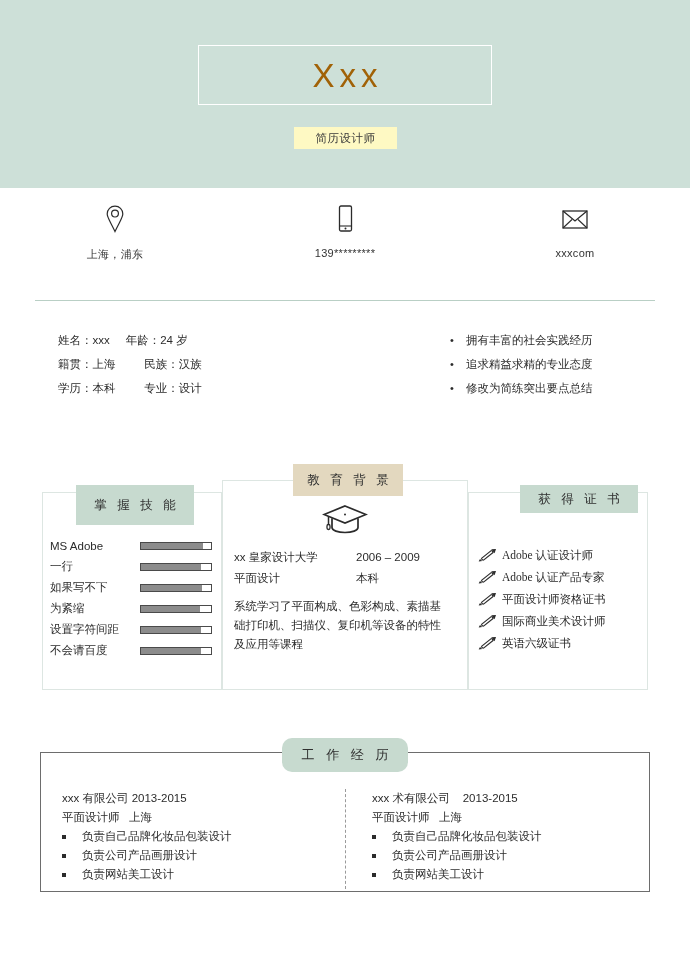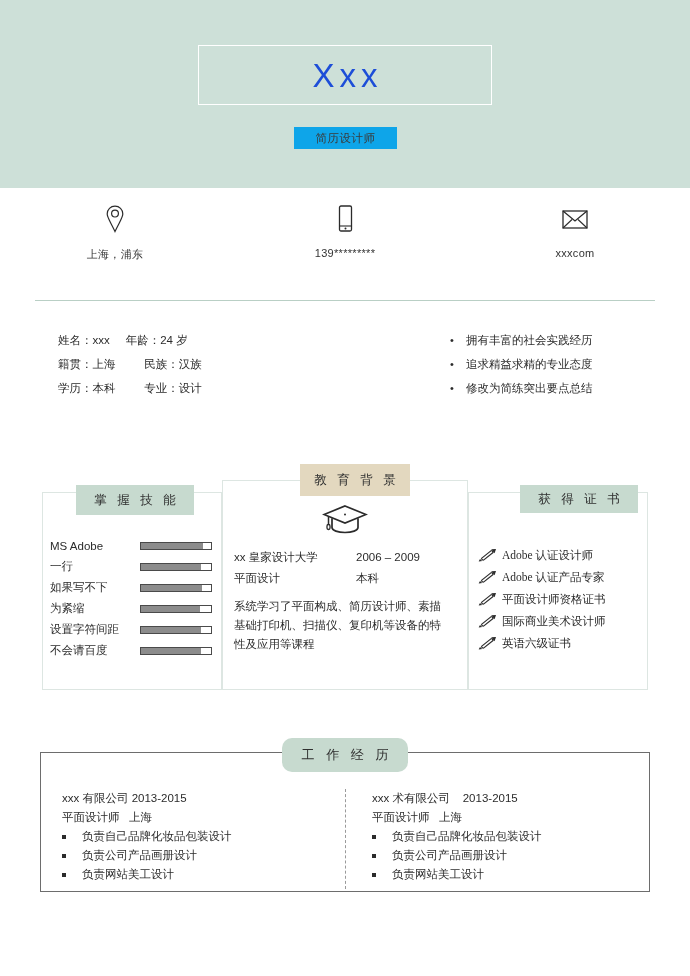--- a/index.html
+++ b/index.html
@@ -31,32 +31,32 @@
     position: absolute;
     left: 198px; top: 45px;
     width: 294px; height: 60px;
     border: 1px solid #ffffff;
     box-sizing: border-box;
     display: flex;
     align-items: center;
     justify-content: center;
   }
   .name-text {
-    color: #1d4ed8;
+    color: #a16207;
     font-size: 33px;
     letter-spacing: 5px;
     font-weight: 300;
     line-height: 1;
     padding-left: 5px;
   }
   .role-badge {
     position: absolute;
     left: 294px; top: 127px;
     width: 103px; height: 22px;
-    background: #0ea5e9;
+    background: #fef9c3;
     display: flex;
     align-items: center;
     justify-content: center;
     color: #3a3a3a;
     font-size: 11.5px;
     letter-spacing: 0.5px;
   }
 
   
   .contact-row {
@@ -136,25 +136,25 @@
     align-items: center;
     justify-content: center;
     font-size: 12.5px;
     letter-spacing: 3.5px;
     color: #2f2f2f;
     text-indent: 3.5px;
     z-index: 5;
   }
   #badge-skills {
     left: 76px; top: 485px;
-    width: 118px; height: 30px;
+    width: 118px; height: 40px;
     background: #c7dacf;
   }
   #badge-education {
-    left: 300px; top: 464px;
+    left: 293px; top: 464px;
     width: 110px; height: 32px;
     background: #e3d8bf;
   }
   #badge-certs {
     left: 500px; top: 485px;
     width: 118px; height: 28px;
     background: #c7dacf;
     margin-left: 20px;
   }
 
@@ -428,21 +428,21 @@
 
   <div class="edu-block">
     <div class="edu-line">
       <span class="col1">xx 皇家设计大学</span>
       <span>2006 – 2009</span>
     </div>
     <div class="edu-line">
       <span class="col1">平面设计</span>
       <span>本科</span>
     </div>
-    <div class="edu-desc">系统学习了平面构成、简历设计师、素描基础打印机、扫描仪、复印机等设备的特性及应用等课程</div>
+    <div class="edu-desc">系统学习了平面构成、色彩构成、素描基础打印机、扫描仪、复印机等设备的特性及应用等课程</div>
   </div>
 
   <div class="cert-list">
     <div class="cert-row">
       <span class="cert-icon">
         <svg width="19" height="14" viewBox="0 0 19 14">
           <path d="M3.2 10.6 L13.5 2.4" stroke="#2b2b2b" stroke-width="1.2" fill="none"></path>
           <path d="M5.2 12.4 L15.4 4.3" stroke="#2b2b2b" stroke-width="1.2" fill="none"></path>
           <path d="M3.2 10.6 L5.2 12.4" stroke="#2b2b2b" stroke-width="1.2"></path>
           <path d="M13.5 2.4 L15.4 4.3" stroke="#2b2b2b" stroke-width="1.2"></path>

